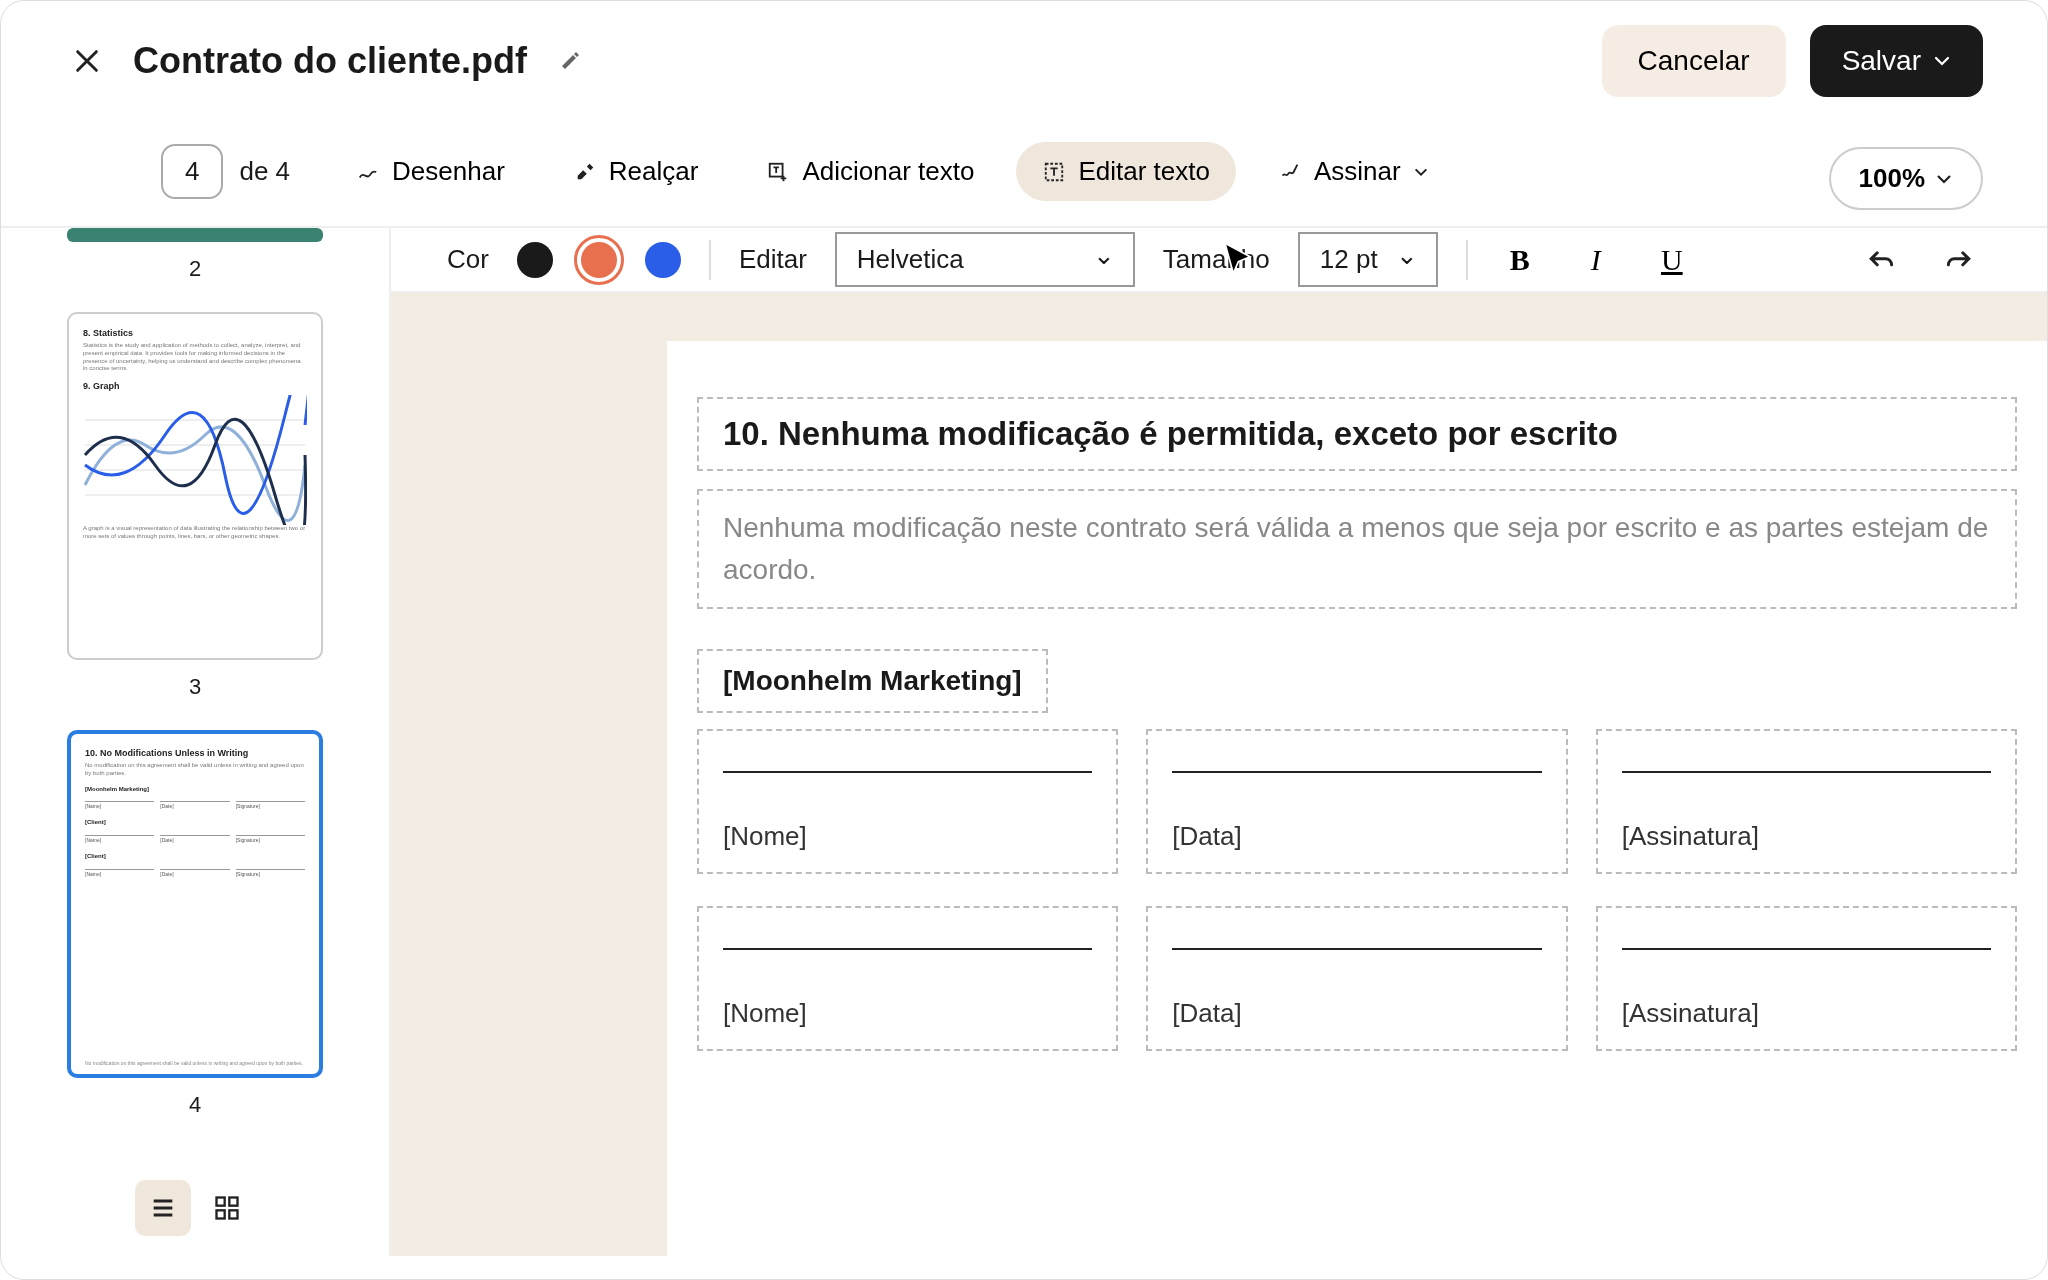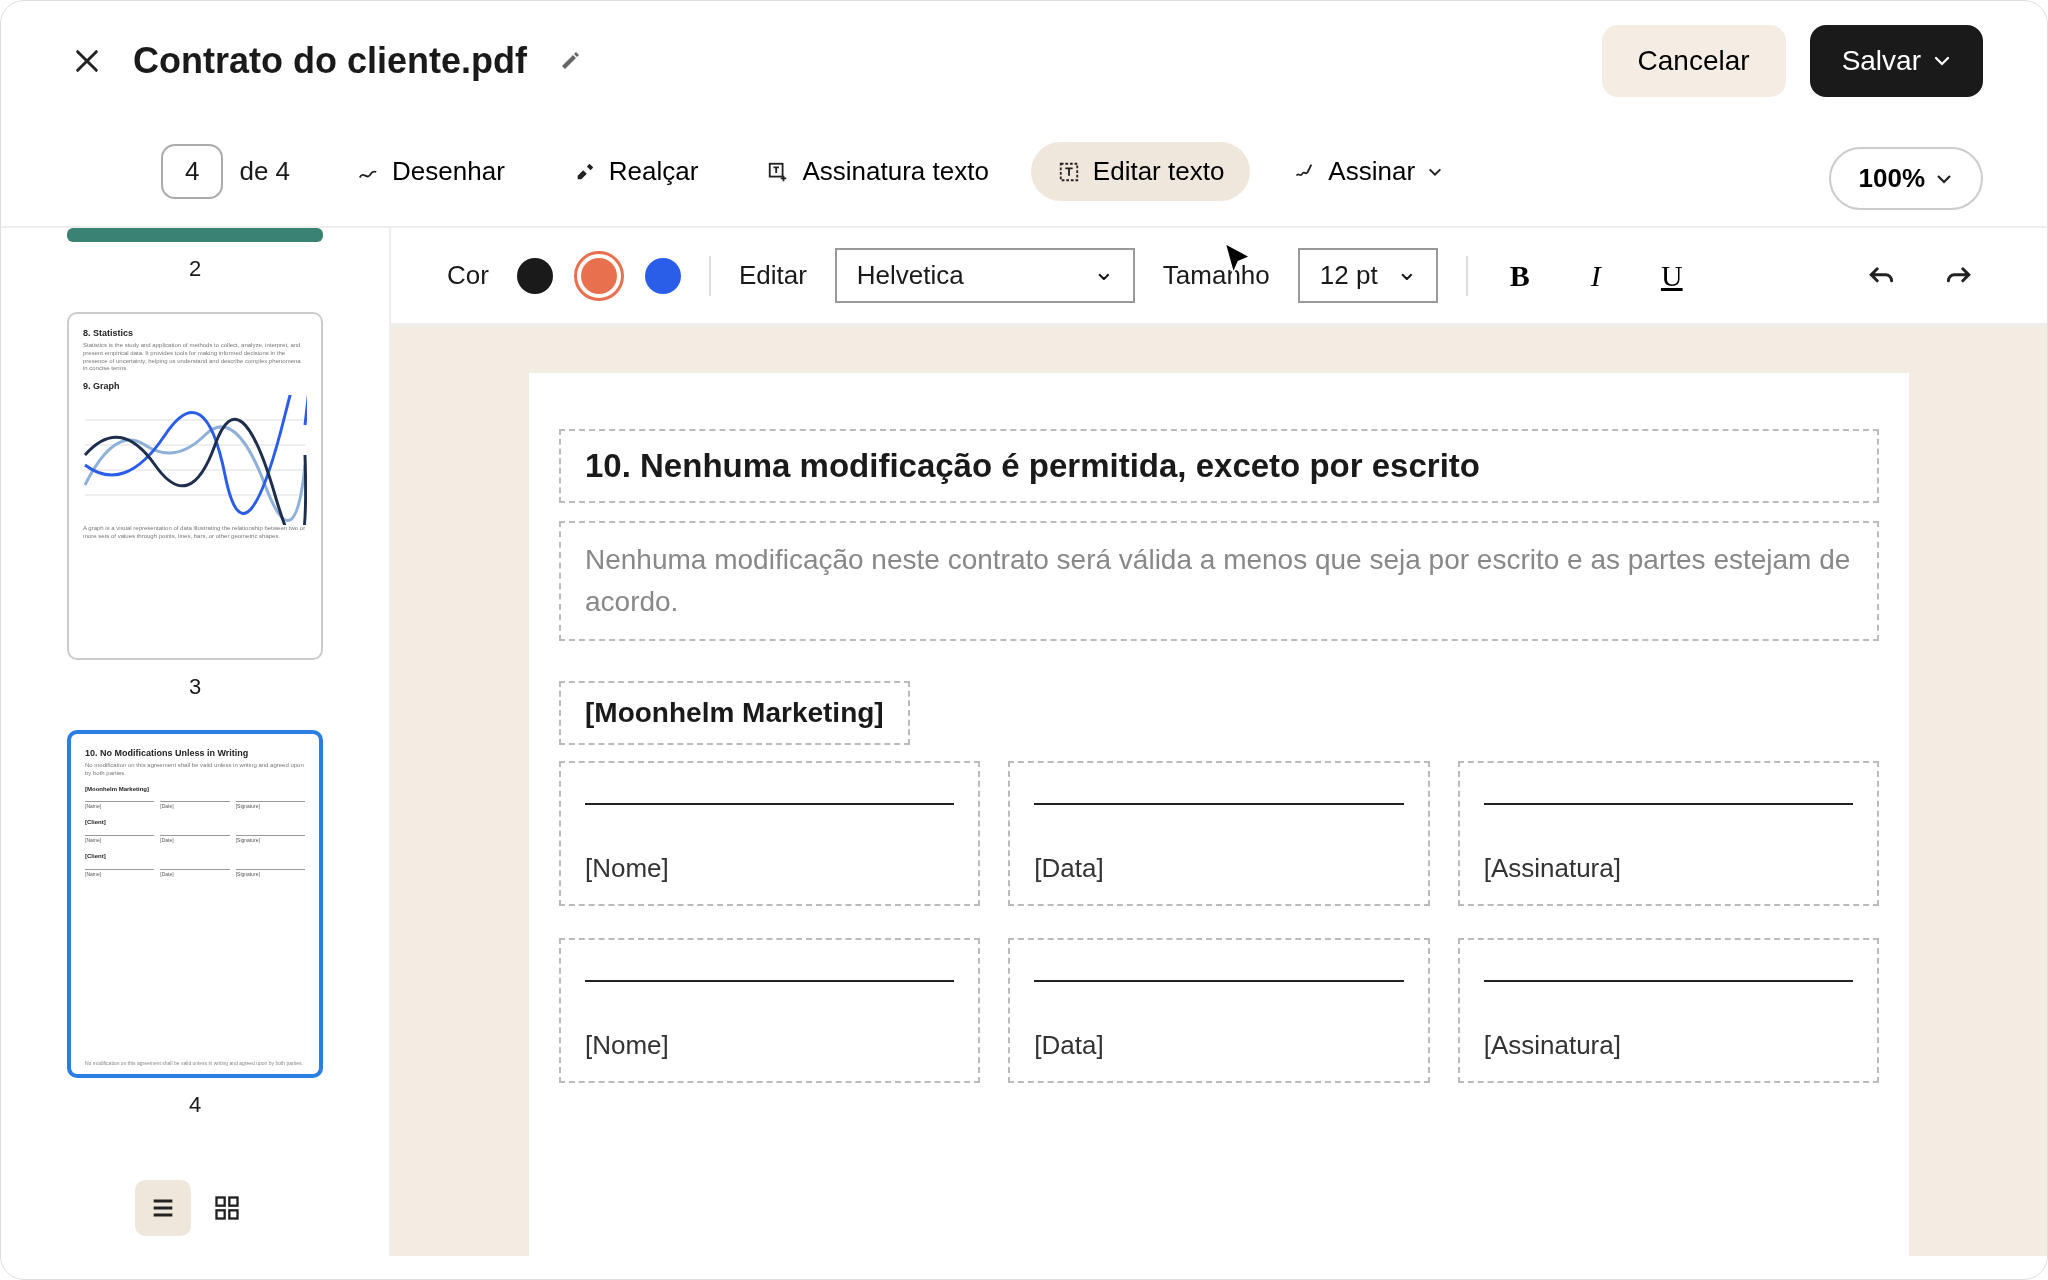--- a/index.html
+++ b/index.html
@@ -195,21 +195,21 @@
 }
 .view-btn.active { background: #f0e7dc; }
 .content {
   flex: 1;
   display: flex;
   flex-direction: column;
 }
 .format-bar {
   display: flex;
   align-items: center;
-  padding: 20px 56px;
+  padding: 4px 56px;
   gap: 28px;
   border-bottom: 2px solid #eee;
 }
 .fmt-label { font-size: 26px; font-weight: 500; }
 .color-swatch {
   width: 36px;
   height: 36px;
   border-radius: 50%;
   cursor: pointer;
 }
@@ -246,21 +246,21 @@
 .divider-v {
   width: 2px;
   height: 40px;
   background: #ddd;
 }
 .canvas {
   flex: 1;
   background: #f3ece3;
   padding: 48px 0 0 0;
   display: flex;
-  justify-content: center;
+  justify-content: flex-end;
   overflow: hidden;
 }
 .page {
   width: 1380px;
   background: #fff;
   padding: 56px 30px;
 }
 .dashed-box {
   border: 2px dashed #bbb;
   padding: 16px 24px;
@@ -354,21 +354,21 @@
     <span>Realçar</span>
   </button>
   <button class="tool-btn">
     <span class="tool-icon">
         <svg width="22" height="22" viewBox="0 0 24 24">
           <rect x="3" y="3" width="14" height="14" stroke="#222" stroke-width="2" fill="none"></rect>
           <path d="M7 7h6M10 7v6" stroke="#222" stroke-width="2"></path>
           <path d="M18 16v6M15 19h6" stroke="#222" stroke-width="2"></path>
         </svg>
       </span>
-    <span>Assinatura texto</span>
+    <span>Adicionar texto</span>
   </button>
   <button class="tool-btn active">
     <span class="tool-icon">
         <svg width="22" height="22" viewBox="0 0 24 24">
           <rect x="3" y="3" width="18" height="18" stroke="#222" stroke-width="2" fill="none" stroke-dasharray="3 2"></rect>
           <path d="M8 8h8M12 8v8" stroke="#222" stroke-width="2"></path>
         </svg>
       </span>
     <span>Editar texto</span>
   </button>

